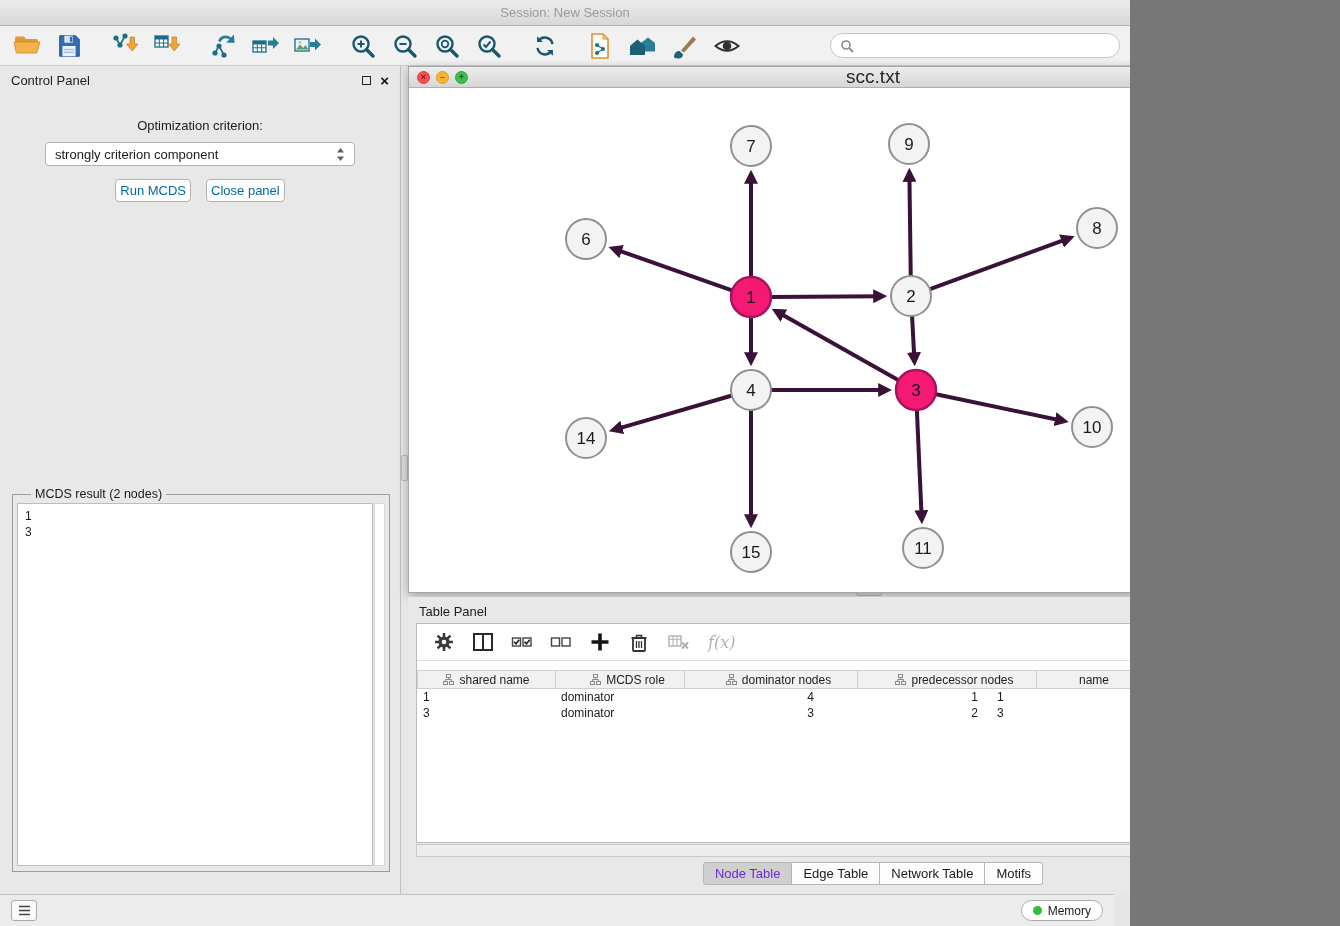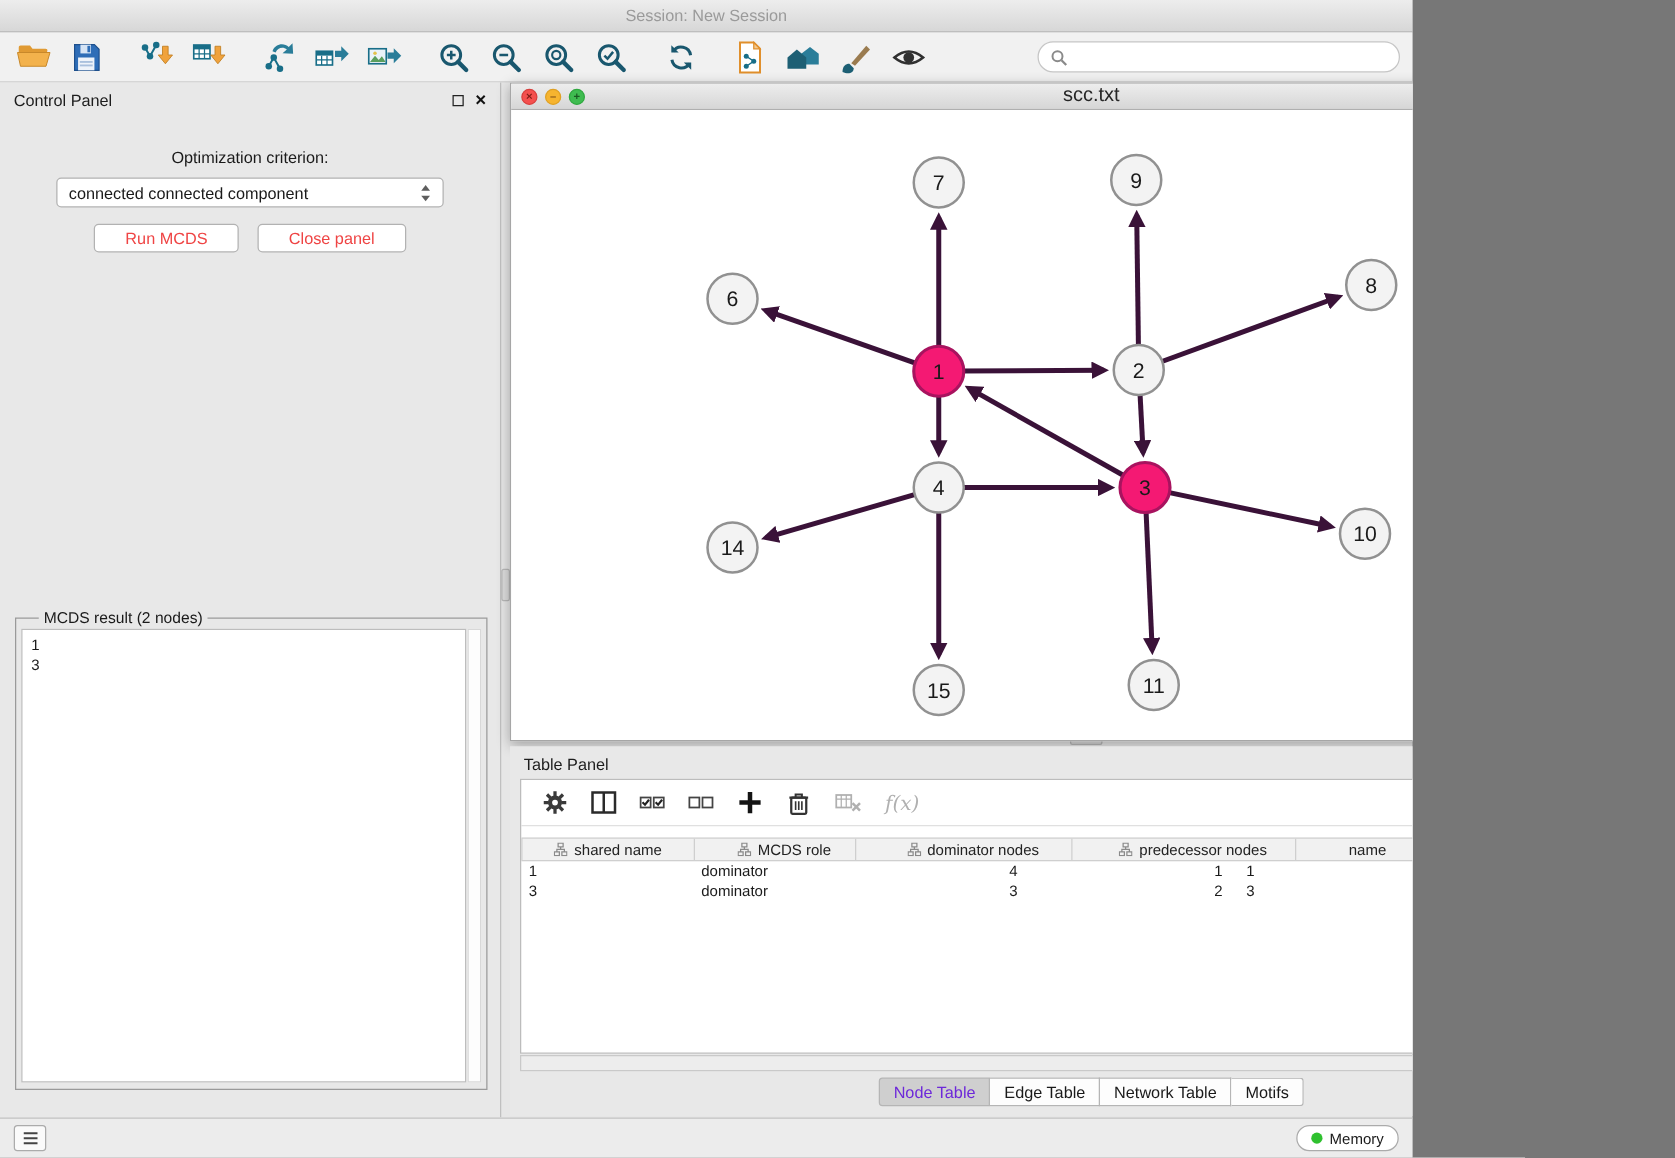--- a/index.html
+++ b/index.html
@@ -36,21 +36,21 @@
   .cp-tab + .cp-tab { border-left:none; }
   .cp-tab:first-child { border-radius:4px 0 0 4px; }
   .cp-tab:last-child { border-radius:0 4px 4px 0; }
   .cp-tab.active { background:#cfcfcf; color:#8f8f8f; }
   .opt-label { text-align:center; margin-top:24px; font-size:13px; }
   .dropdown { margin:9px auto 0; width:310px; height:24px; background:#fff; border:1px solid #b2b2b2;
     border-radius:4px; display:flex; align-items:center; padding:0 9px; font-size:13px; cursor:pointer; }
   .dd-arrows { margin-left:auto; display:flex; }
   .cp-buttons { display:flex; justify-content:center; gap:15px; margin-top:13px; }
   .mac-btn { background:#fff; border:1px solid #b2b2b2; border-radius:4px; font-size:13px;
-    padding:3px 24px; font-family:inherit; cursor:pointer; color:#ef4444; }
+    padding:3px 4px; font-family:inherit; cursor:pointer; color:#0369a1; }
   .result-group { position:absolute; left:12px; right:10px; top:428px; bottom:22px; border:1px solid #9a9a9a; }
   .group-title { position:absolute; top:-8px; left:18px; background:#e8e8e8; padding:0 4px; font-size:12.5px; }
   .result-area { position:absolute; left:4px; top:8px; right:16px; bottom:5px; background:#fff;
     border:1px solid #bdbdbd; font-size:12px; padding:4px 7px; line-height:16px; overflow:hidden; }
   .result-scroll { position:absolute; top:8px; right:4px; bottom:5px; width:11px; background:#fdfdfd; border:1px solid #d8d8d8; }
 
   
   .v-grip { position:absolute; left:401px; top:455px; width:7px; height:26px; background:#dcdcdc;
     border:1px solid #b8b8b8; border-radius:2px; cursor:col-resize; }
   .h-grip { position:absolute; left:856px; top:589px; width:26px; height:7px; background:#dcdcdc;
@@ -60,21 +60,21 @@
   .network-window { position:absolute; left:408px; top:66px; width:930px; height:527px;
     background:#fff; border:1px solid #a6a6a6; box-shadow:0 3px 10px rgba(0,0,0,0.3); }
   .net-titlebar { height:21px; background:linear-gradient(#ededed,#d6d6d6); border-bottom:1px solid #afafaf;
     position:relative; display:flex; align-items:center; justify-content:center; }
   .traffic-lights { position:absolute; left:8px; top:0; bottom:0; display:flex; align-items:center; gap:6px; }
   .tl { width:13px; height:13px; border-radius:50%; display:flex; align-items:center; justify-content:center;
     font-size:9px; font-weight:bold; line-height:1; cursor:pointer; }
   .tl.red { background:#f4504e; border:0.5px solid #d8403e; color:#7d1b15; }
   .tl.yellow { background:#f6b42f; border:0.5px solid #dfa023; color:#8a591a; }
   .tl.green { background:#3fbc50; border:0.5px solid #2fa83f; color:#1a5c22; }
-  .net-title { font-size:16px; color:#262626; }
+  .net-title { font-size:19px; color:#262626; }
   .net-canvas { position:absolute; top:21px; left:0; right:0; bottom:0; background:#fff; overflow:hidden; }
 
   
   .table-panel { position:absolute; left:408px; top:597px; width:930px; height:296px; background:#e8e8e8; }
   .tp-body { position:absolute; top:26px; left:8px; right:4px; bottom:50px; background:#fff; border:1px solid #bcbcbc; }
   .tp-toolbar { height:37px; border-bottom:1px solid #e0e0e0; display:flex; align-items:center; gap:17px; padding:0 16px; }
   .tp-tool { border:none; background:transparent; cursor:pointer; display:flex; align-items:center; justify-content:center; padding:0; }
   .fx-label { font-family:"DejaVu Serif", serif; font-style:italic; font-size:16px; color:#b0b0b0; }
   .tp-table { margin-top:9px; }
   .tp-thead { display:inline-flex; height:19px; background:#f1f1f1; border:1px solid #cfcfcf; font-size:12px;gap:15px; }
@@ -86,21 +86,21 @@
   .col-w0{width:138px}.col-w1{width:114px}.col-w2{width:158px}.col-w3{width:164px}.col-w4{width:84px}
   .tp-hscroll { position:absolute; left:8px; right:4px; bottom:36px; height:13px; background:#ededed; border:1px solid #c9c9c9; }
   .tp-tabs { position:absolute; bottom:8px; left:0; right:0; display:flex; justify-content:center; }
   .tp-tab { padding:3px 11px; background:#fdfdfd; border:1px solid #b5b5b5; font-size:13px; cursor:pointer; }
   .tp-tab + .tp-tab { border-left:none; }
   .tp-tab:first-child { border-radius:3px 0 0 3px; }
   .tp-tab:last-child { border-radius:0 3px 3px 0; }
   .tp-tab.active { background:#cfcfcf; color:#6d28d9; }
 
   
-  .statusbar { position:absolute; left:0; right:0; bottom:0; height:32px; background:#ececec;
+  .statusbar { position:absolute; left:0; right:16px; bottom:0; height:32px; background:#ececec;
     border-top:1px solid #c1c1c1; display:flex; align-items:center; padding:0 11px; }
   .menu-btn { width:26px; height:21px; border:1px solid #ababab; border-radius:3px; background:#fafafa;
     display:flex; align-items:center; justify-content:center; cursor:pointer; }
   .memory-btn { margin-left:auto; height:21px; border:1px solid #ababab; border-radius:11px; background:#fff;
     display:flex; align-items:center; gap:6px; padding:0 11px; font-size:12px; cursor:pointer; }
   .mem-dot { width:9px; height:9px; border-radius:50%; background:#2fc12f; }
 </style>
 </head>
 <body>
 
@@ -267,21 +267,21 @@
       <span class="win-btns">
         <span class="float-square"></span>
         <span class="close-x">×</span>
       </span>
     </div>
 
 
     <div class="opt-label">Optimization criterion:</div>
 
     <div class="dropdown">
-      <span>connected connected component</span>
+      <span>strongly criterion component</span>
       <span class="dd-arrows">
         <svg width="9" height="15" viewBox="0 0 9 15">
           <path d="M4.5 1 L8 5.5 H1 z" fill="#5e5e5e"></path>
           <path d="M4.5 14 L1 9.5 H8 z" fill="#5e5e5e"></path>
         </svg>
       </span>
     </div>
 
     <div class="cp-buttons">
       <button class="mac-btn">Run MCDS</button>

